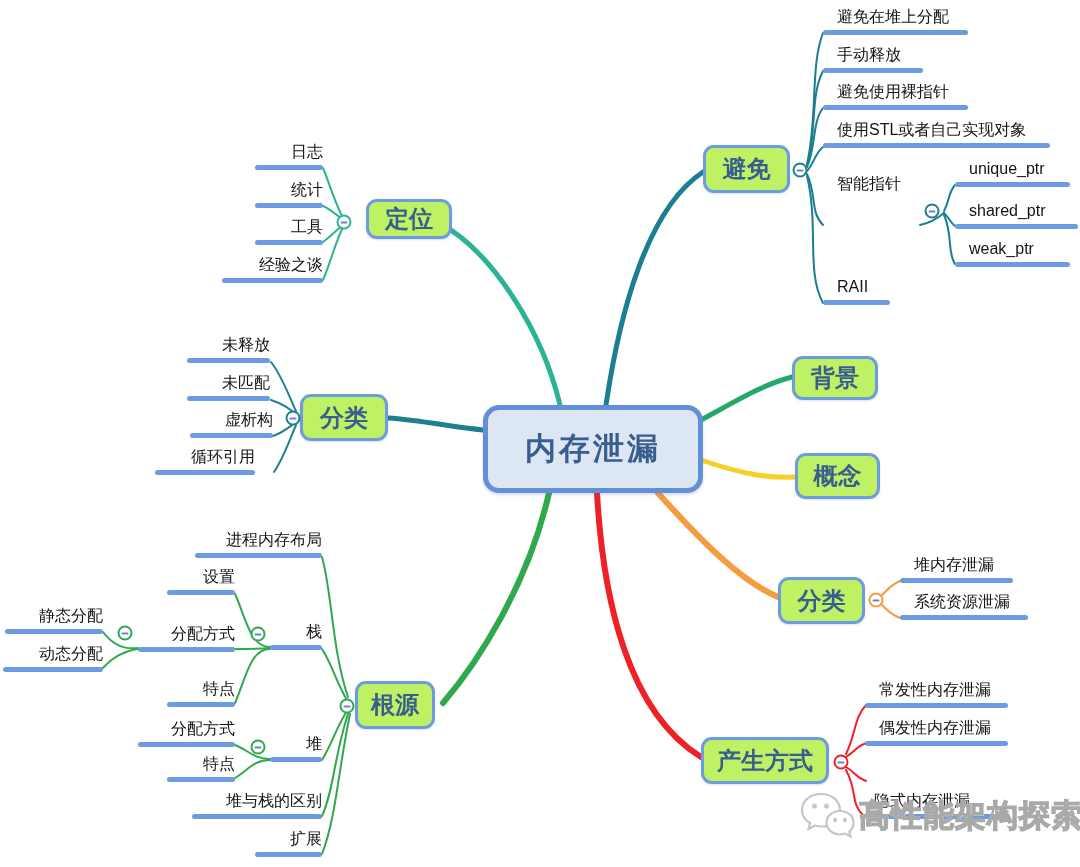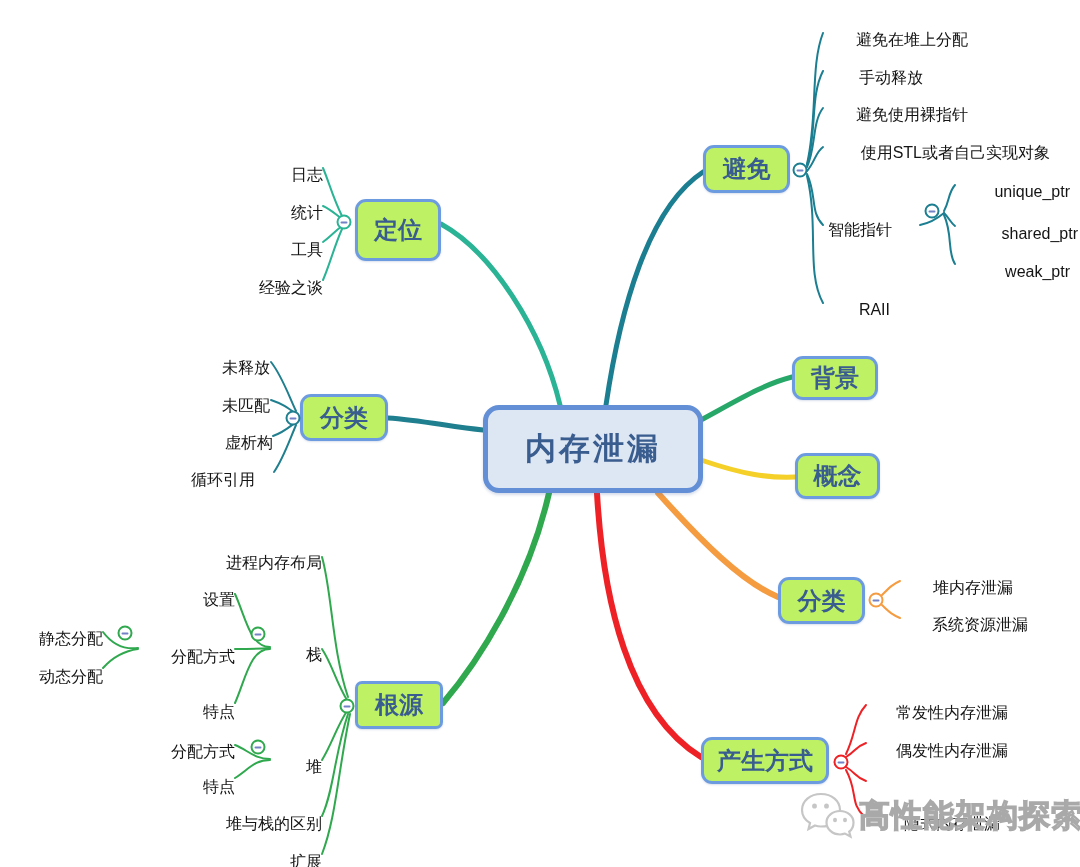--- a/index.html
+++ b/index.html
@@ -14,21 +14,21 @@
     display:flex;align-items:center;justify-content:center;
     box-shadow:0 2px 3px rgba(90,120,170,.25);
   }
   .root .label{font-size:31px;font-weight:bold;color:#3a5d8f;letter-spacing:3px;white-space:nowrap;}
   .box{
     background:#bef264;border:3px solid #6d9be0;border-radius:11px;
     display:flex;align-items:center;justify-content:center;
     box-shadow:0 1px 2px rgba(90,120,170,.22);
   }
   .box .label{font-size:24px;font-weight:bold;color:#3a5d8f;white-space:nowrap;}
-  .leaf{display:flex;flex-direction:row;justify-content:flex-end;margin-top:24px;}
+  .leaf{display:flex;flex-direction:column;justify-content:flex-end;}
   .leaf .label{
     display:block;font-size:16px;font-weight:500;color:#141414;
     line-height:1;padding-bottom:5px;white-space:nowrap;
   }
   .leaf.align-center .label{text-align:right;}
   .leaf.align-left .label{text-align:left;padding-left:14px;}
   .uline{height:5px;background:#6d9be0;border-radius:3px;}
   .minus{
     width:15px;height:15px;border-radius:50%;background:#ffffff;border:2px solid #888;
     display:flex;align-items:center;justify-content:center;
@@ -109,39 +109,39 @@
         <ellipse cx="27.5" cy="16" rx="2.4" ry="2.6"></ellipse>
         <ellipse cx="36" cy="30" rx="2" ry="2.2"></ellipse>
         <ellipse cx="46" cy="30" rx="2" ry="2.2"></ellipse>
       </g>
     </svg>
     <span class="wm-text">高性能架构探索</span>
   </div>
 <div class="node root" style="left: 483px; top: 405px; width: 220px; height: 88px;">
       <span class="label">内存泄漏</span>
     </div>
-    <div class="node box" style="left: 355px; top: 199px; width: 86px; height: 62px;">
+    <div class="node box" style="left: 366px; top: 199px; width: 86px; height: 40px;">
       <span class="label">定位</span>
     </div>
     <div class="node box" style="left: 703px; top: 145px; width: 87px; height: 48px;">
       <span class="label">避免</span>
     </div>
     <div class="node box" style="left: 792px; top: 356px; width: 86px; height: 44px;">
       <span class="label">背景</span>
     </div>
     <div class="node box" style="left: 795px; top: 453px; width: 85px; height: 46px;">
       <span class="label">概念</span>
     </div>
     <div class="node box" style="left: 300px; top: 394px; width: 88px; height: 47px;">
       <span class="label">分类</span>
     </div>
     <div class="node box" style="left: 778px; top: 577px; width: 87px; height: 47px;">
       <span class="label">分类</span>
     </div>
-    <div class="node box" style="left: 355px; top: 681px; width: 88px; height: 48px; border-radius: 7px;">
+    <div class="node box" style="left: 355px; top: 681px; width: 80px; height: 48px;">
       <span class="label">根源</span>
     </div>
     <div class="node box" style="left: 701px; top: 737px; width: 128px; height: 47px;">
       <span class="label">产生方式</span>
     </div>
     <div class="node leaf align-center" style="left: 255px; top: 143px; width: 68px; height: 27px;">
       <span class="label">日志</span>
       <div class="uline"></div>
     </div>
     <div class="node leaf align-center" style="left: 255px; top: 181px; width: 68px; height: 27px;">

